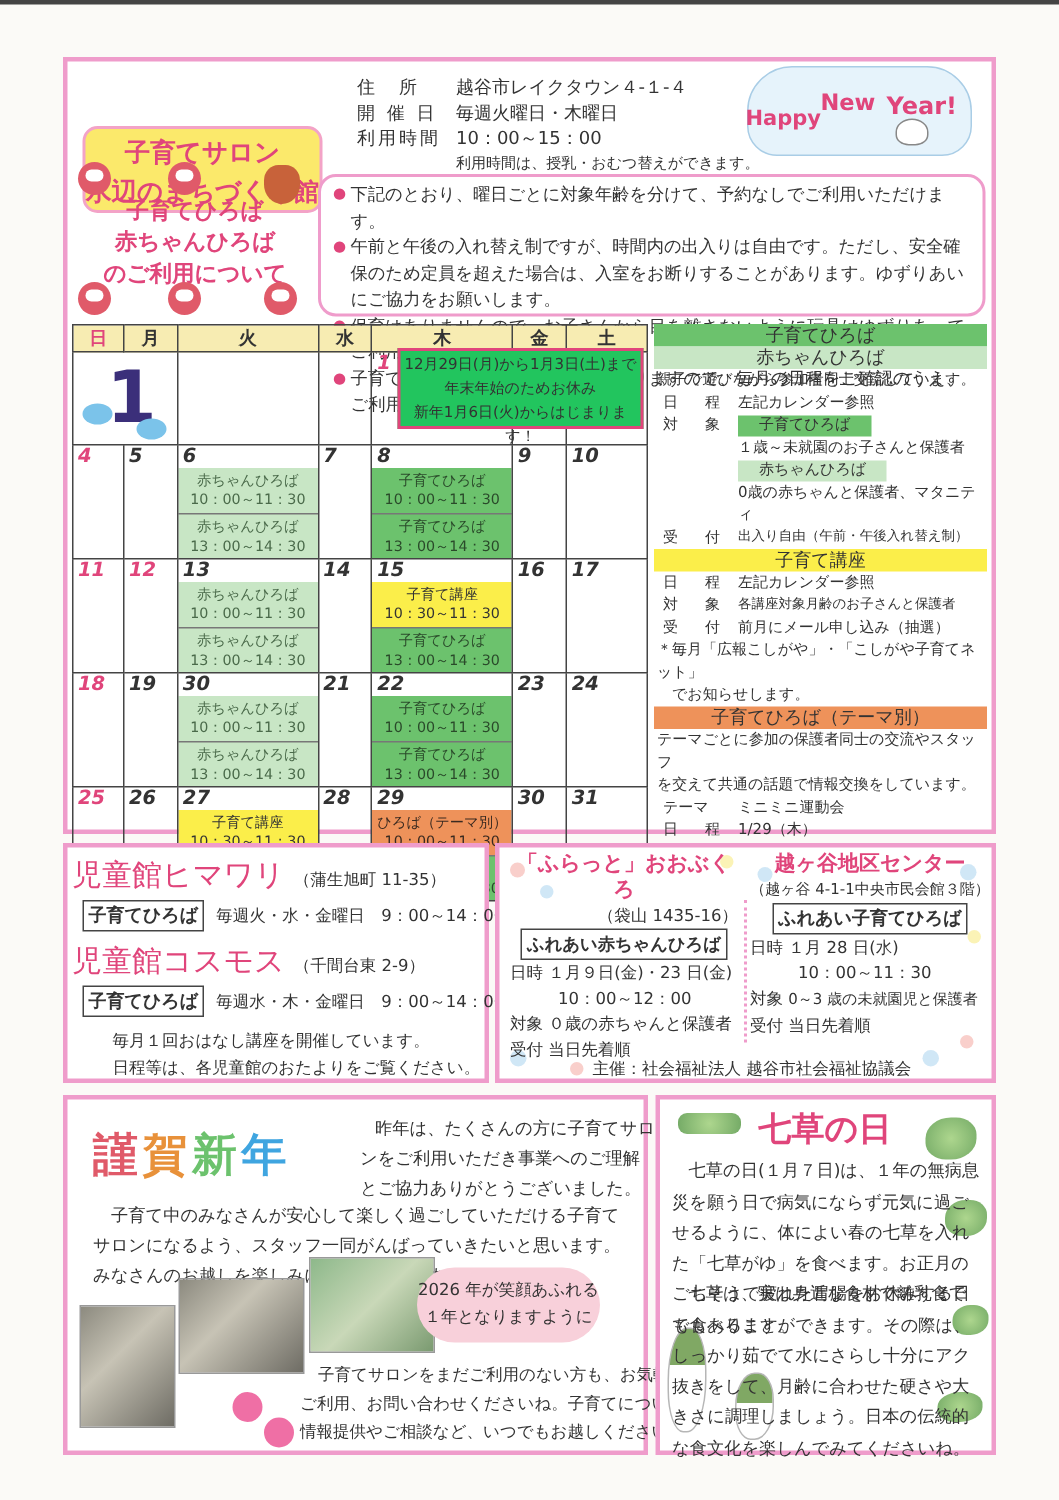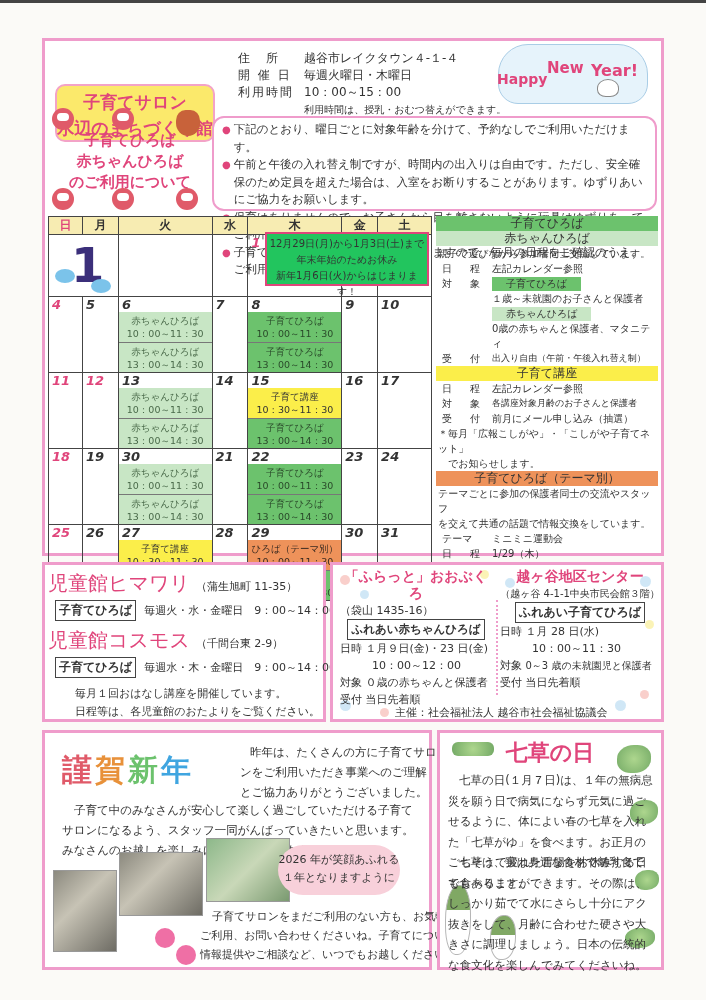--- a/index.html
+++ b/index.html
@@ -475,21 +475,21 @@
 <div class="dot" style="left:505px;top:578px;width:10px;height:10px;background:#a9d3ef"></div>
 <div class="dot" style="left:640px;top:576px;width:11px;height:11px;background:#a9d3ef"></div>
 <div class="dot" style="left:645px;top:620px;width:9px;height:9px;background:#f7e97a"></div>
 <div class="dot" style="left:340px;top:700px;width:11px;height:11px;background:#a9d3ef"></div>
 <div class="dot" style="left:380px;top:708px;width:9px;height:9px;background:#f4a7a0"></div>
 <div class="dot" style="left:615px;top:700px;width:11px;height:11px;background:#a9d3ef"></div>
 <div class="dot" style="left:640px;top:690px;width:9px;height:9px;background:#f4a7a0"></div>
 
 <div class="fureai-col" style="left:340px; top:568px; width:152px;">
   <div class="fureai-title">「ふらっと」おおぶくろ</div>
-  <div style="text-align:left;">（袋山 1435-16）</div>
+  <div style="text-align:right;">（袋山 1435-16）</div>
   <div style="text-align:center;"><span class="tagbox" style="font-size:11.5px">ふれあい赤ちゃんひろば</span></div>
   <div><span>日時</span>&nbsp;<span>１月９日(金)・23 日(金)</span></div>
   <div style="padding-left:32px">10：00～12：00</div>
   <div><span>対象</span>&nbsp;<span>０歳の赤ちゃんと保護者</span></div>
   <div><span>受付</span>&nbsp;<span>当日先着順</span></div>
 </div>
 <div style="position:absolute; left:496px; top:600px; height:95px; border-left:2px dotted #ef9ccb;"></div>
 <div class="fureai-col" style="left:500px; top:568px; width:160px;">
   <div class="fureai-title">越ヶ谷地区センター</div>
   <div style="text-align:center; font-size:10px;">（越ヶ谷 4-1-1中央市民会館３階）</div>

